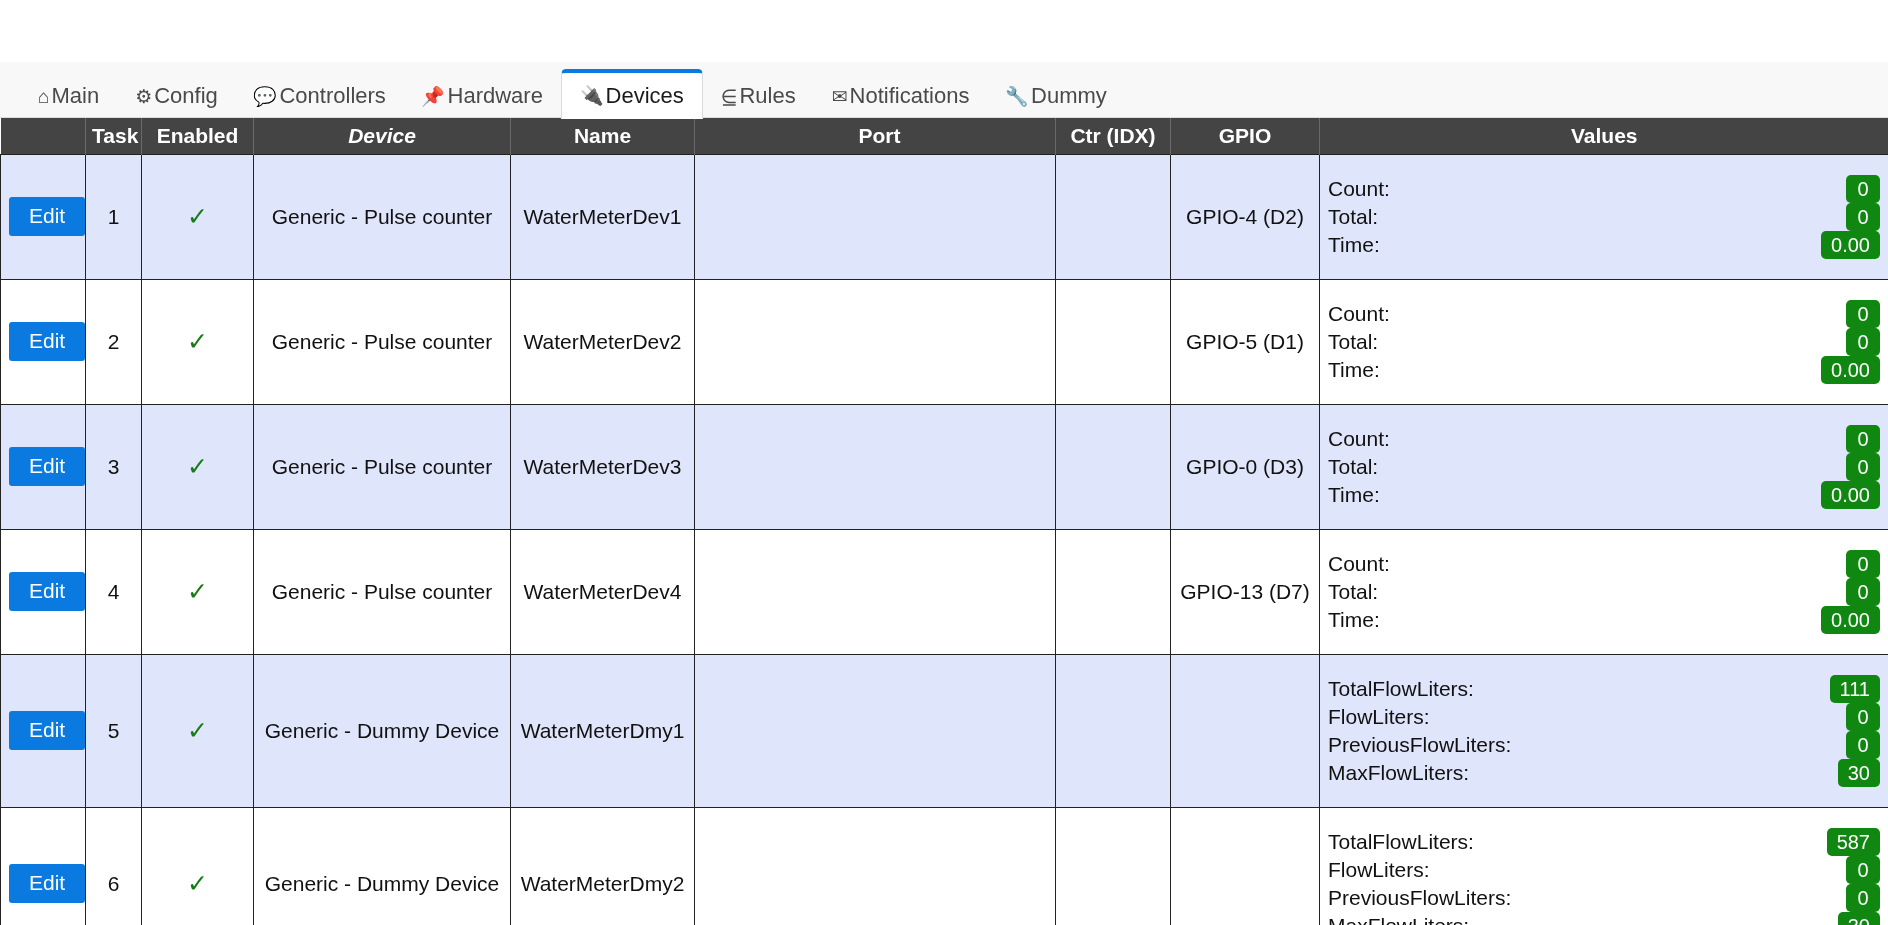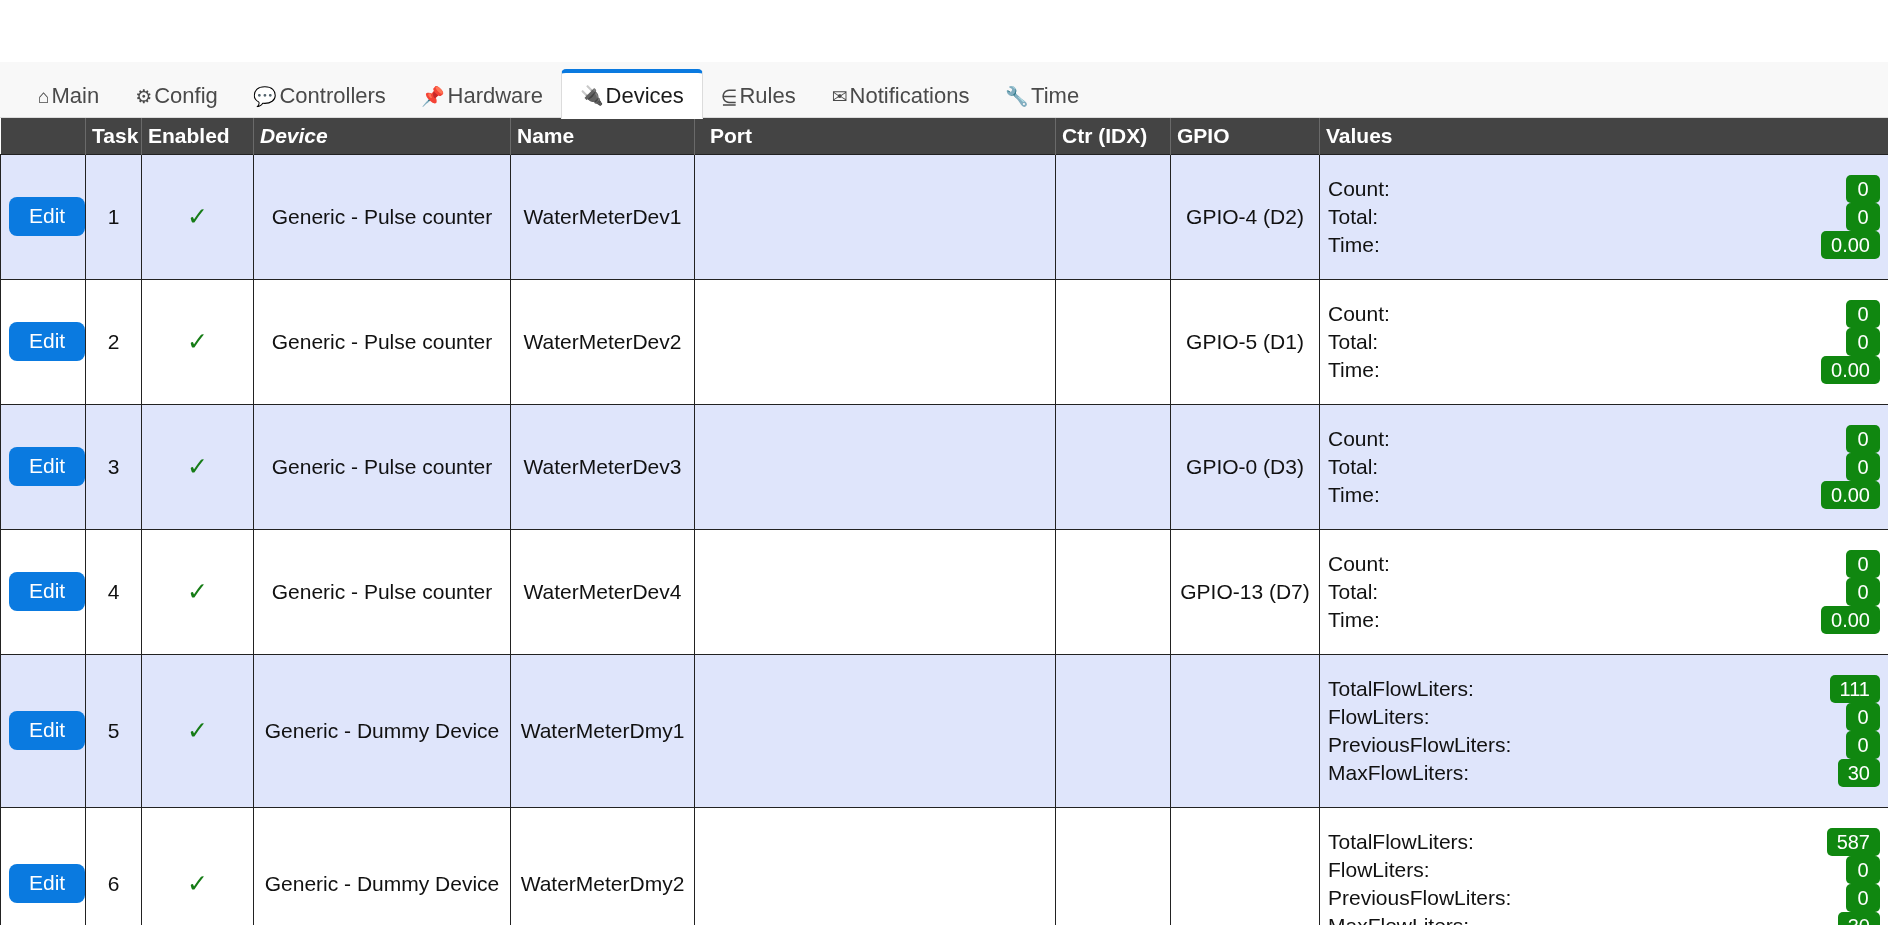--- a/index.html
+++ b/index.html
@@ -92,21 +92,21 @@
     border-collapse: collapse;
     table-layout: fixed;
   }
   table.devices th {
     background: #444444;
     color: #ffffff;
     font-size: 21px;
     font-weight: bold;
     height: 36px;
     padding: 4px 6px;
-    text-align: left;
+    text-align: center;
     border-right: 1px solid #6a6a6a;
     border-bottom: none;
   }
   table.devices th.blank { border-right: 1px solid #6a6a6a; }
   table.devices th:last-child { border-right: none; }
 
   table.devices td {
     border: 1px solid #222222;
     font-size: 21px;
     color: #111111;
@@ -121,21 +121,21 @@
   td.col-edit { border-left: none; }
   td.col-values { border-right: none; text-align: left; padding: 8px 10px 8px 6px; }
 
   .btn-edit {
     display: inline-block;
     background: #0a7ae0;
     color: #ffffff;
     font-size: 21px;
     font-family: "Liberation Sans", sans-serif;
     border: none;
-    border-radius: 8px;
+    border-radius: 3px;
     padding: 7px 20px;
     cursor: pointer;
     line-height: 1.15;
   }
   .check {
     color: #167c16;
     font-size: 25px;
     line-height: 1;
     font-weight: normal;
   }
@@ -197,21 +197,21 @@
         <div class="tab">
           <span class="ticon">⋸</span>
           <span>Rules</span>
         </div>
         <div class="tab">
           <span class="ticon">✉</span>
           <span>Notifications</span>
         </div>
         <div class="tab">
           <span class="ticon">🔧</span>
-          <span>Time</span>
+          <span>Dummy</span>
         </div>
       </div>
   </div>
 
   <div class="tablewrap">
     <table class="devices">
       <thead>
         <tr id="head-row">
             <th class="blank" style="width: 85px;"></th>
             <th style="width: 56px;">Task</th>

